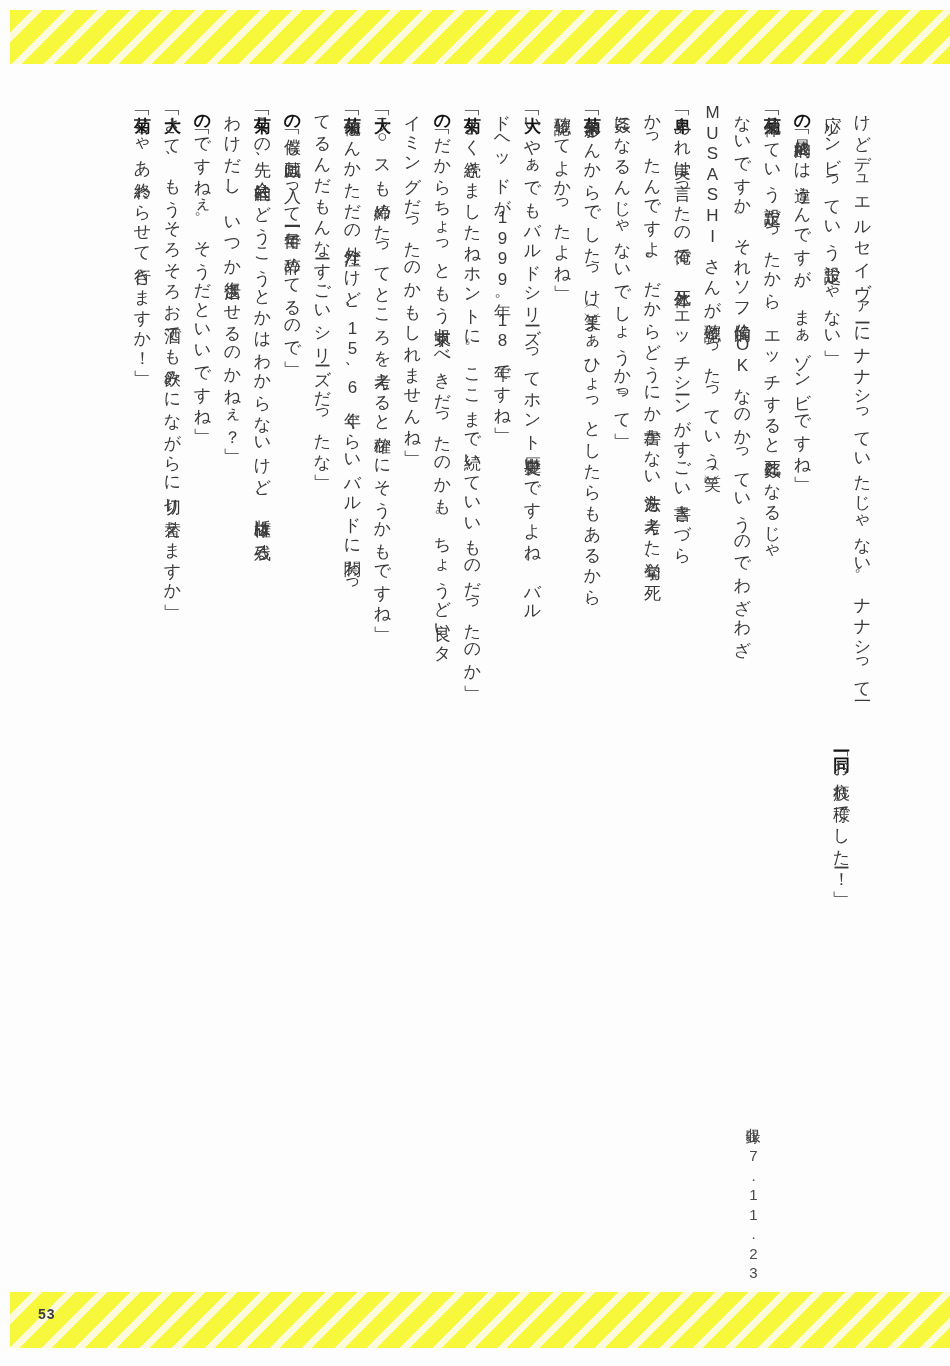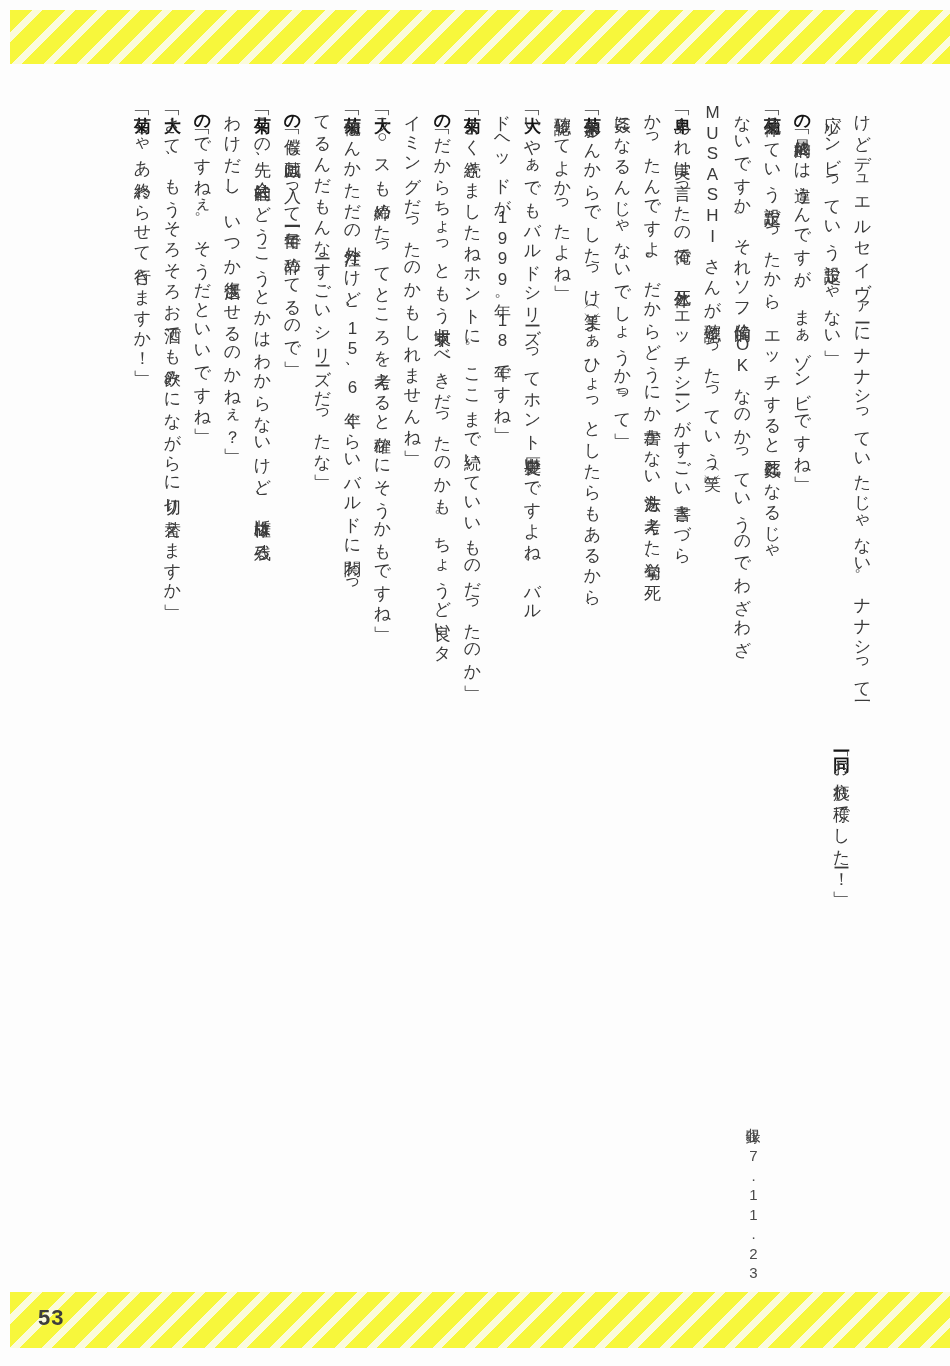--- a/index.html
+++ b/index.html
@@ -21,21 +21,21 @@
   .stripe{
     position:absolute;left:10px;right:0;
     background:repeating-linear-gradient(135deg,
       var(--stripe-yellow) 0px, var(--stripe-yellow) 16px,
       var(--stripe-pale) 16px, var(--stripe-pale) 23px);
   }
   .stripe-top{top:10px;height:54px;}
   .stripe-bottom{top:1292px;height:56px;}
   .pagenum{
     position:absolute;left:28px;top:15px;
-    font-size:22px;font-weight:bold;color:var(--pagenum);
+    font-size:14px;font-weight:bold;color:var(--pagenum);
     letter-spacing:1px;line-height:1;
   }
   
   .content{
     position:absolute;top:103px;right:73px;height:660px;
     writing-mode:vertical-rl;text-orientation:mixed;
     color:var(--text);
   }
   .col{
     font-size:17px;

